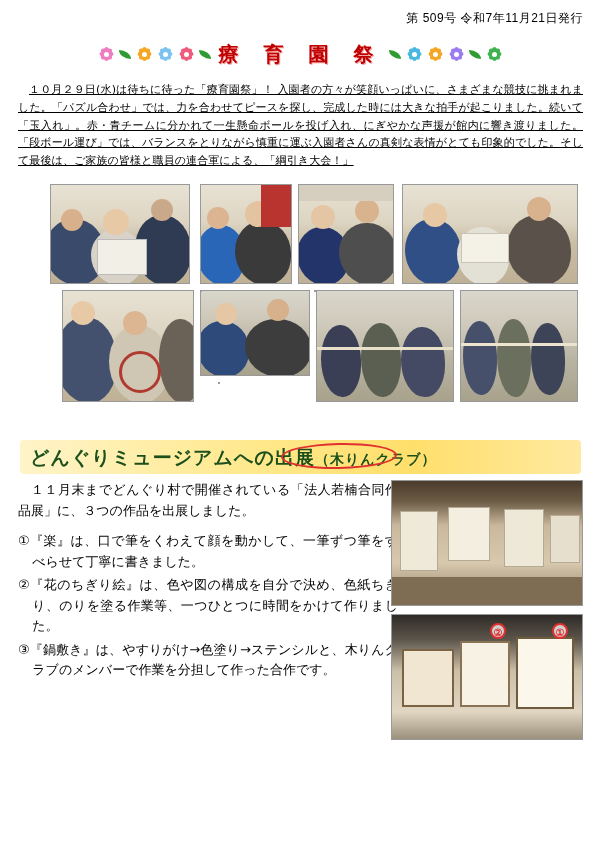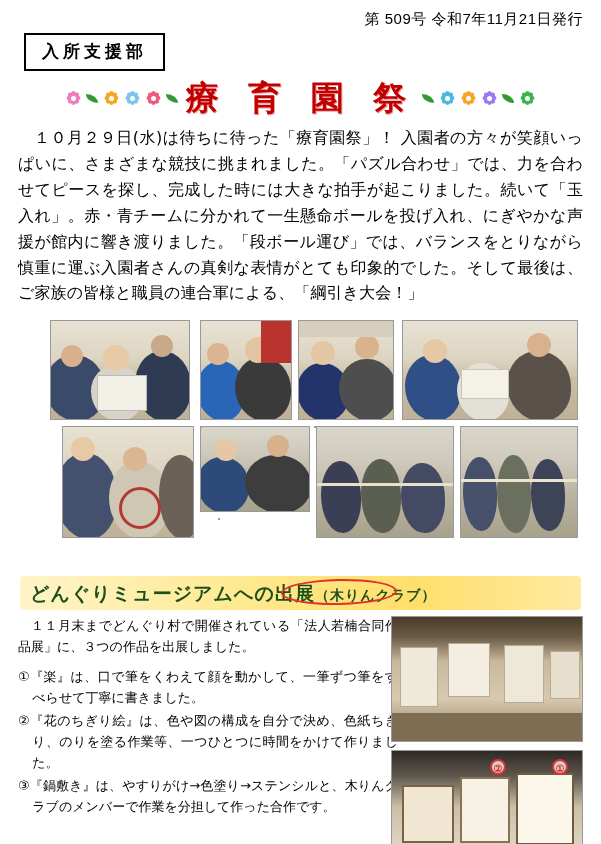--- a/index.html
+++ b/index.html
@@ -19,21 +19,21 @@
     position: relative;
     width: 601px;
     height: 844px;
     box-sizing: border-box;
     padding: 0 14px;
   }
 
   
   .issue-line {
     text-align: right;
-    font-size: 15px;
+    font-size: 12px;
     letter-spacing: 0.5px;
     padding-top: 10px;
     padding-right: 4px;
     color: #000;
   }
   .dept-box {
     display: inline-block;
     margin-top: 4px;
     margin-left: 10px;
     border: 2px solid #000;
@@ -94,37 +94,38 @@
   }
   .leaf::before {
     content: "";
     position: absolute;
     left: 1px; top: 2px;
     width: 12px; height: 9px;
     background: #2f9b32;
     border-radius: 0 100% 0 100%;
   }
   .main-title {
-    font-size: 33px;
+    font-size: 20px;
     font-weight: bold;
     letter-spacing: 9px;
     color: #c00000;
     text-shadow: 1px 1px 0 #f4a0a0;
     margin: 0 6px;
     font-family: "DejaVu Sans", sans-serif;
   }
 
   
   .body-text {
-    font-size: 16px;
+    font-size: 11px;
     line-height: 1.62;
     letter-spacing: 0.1px;
     text-align: justify;
     margin: 4px 4px 0 4px;
     font-family: "DejaVu Sans", sans-serif;
+    text-decoration: underline;
   }
   .body-text p { margin: 0 0 2px 0; }
   .indent { text-indent: 1em; }
 
   
   .photo-area {
     position: relative;
     height: 250px;
     margin-top: 8px;
   }
@@ -230,21 +231,20 @@
     box-sizing: border-box;
   }
 </style>
 </head>
 <body>
 
 <div class="page">
 
   
   <div class="issue-line">第 509号   令和7年11月21日発行</div>
-  <div class="dept-box">入所支援部</div>
 
   
   <div class="title-band">
     <div class="flower-row">
       <span class="flower" style="color:#f07cc0">
           <span></span>
           <span></span>
           <span></span>
           <span></span>
           <i class="flower-core"></i>

